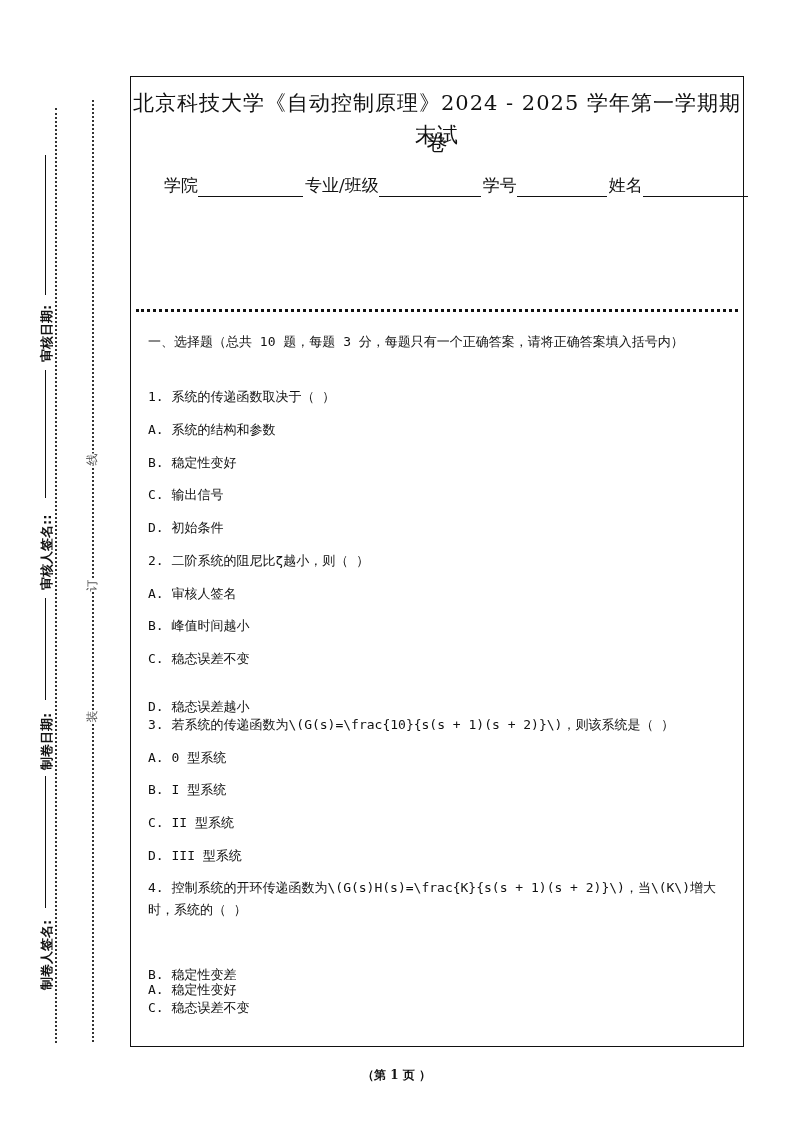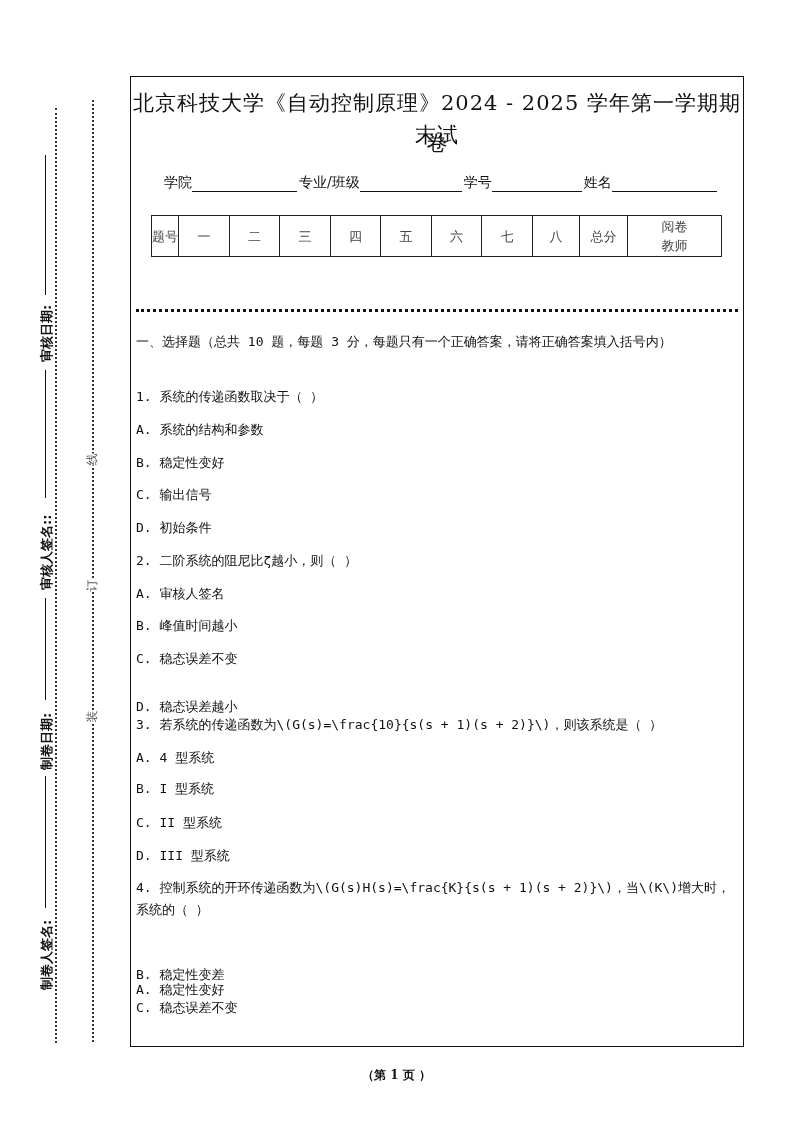--- a/index.html
+++ b/index.html
@@ -17,32 +17,32 @@
 
     .cut-mark { position: absolute; left: 86px; font-size: 12px; color: #555; background: #fff; padding: 1px 0;
                 transform-origin: 50% 50%; transform: rotate(-90deg); font-family: "DejaVu Sans", sans-serif; }
 
     
     .frame { position: absolute; left: 130px; top: 76px; width: 614px; height: 971px; border: 1.5px solid #111; box-sizing: border-box; }
 
     .title { position: absolute; left: 0; top: 10px; width: 100%; text-align: center; font-size: 21px; letter-spacing: 1px; line-height: 32px; }
     .title2 { position: absolute; left: 0; top: 50px; width: 100%; text-align: center; font-size: 21px; line-height: 32px; }
 
-    .info-row { position: absolute; left: 33px; top: 97px; font-size: 14px; display: flex; align-items: flex-end; }
+    .info-row { position: absolute; left: 33px; top: 97px; font-size: 17px; display: flex; align-items: flex-end; }
     .info-row .lab { white-space: nowrap; }
     .info-row .blank { display: inline-block; border-bottom: 1px solid #111; height: 12px; margin-right: 2px; }
 
     table.score { position: absolute; left: 20px; top: 138px; border-collapse: collapse; font-size: 13px; }
     table.score td { border: 1px solid #222; text-align: center; color: #444; padding: 0; height: 40px; line-height: 19px; }
     table.score td.hdr { width: 26px; }
 
     .dotsep { position: absolute; left: 5px; right: 5px; top: 232px; height: 0; border-top: 3px dotted #111; }
 
     .content { position: absolute; left: 5px; right: 6px; top: 254px; font-family: "DejaVu Sans Mono", monospace; font-size: 13px; }
-    .line { position: absolute; left: 0; right: 0; line-height: 22px; white-space: nowrap; }
+    .line { position: absolute; left: 12px; right: 0; line-height: 22px; white-space: nowrap; }
     .line.wrap { white-space: normal; }
 
     .footer { position: absolute; left: 0; width: 793px; top: 1067px; text-align: center; font-size: 12px; font-weight: bold; font-family: "DejaVu Serif", serif; }
   </style>
 </head>
 <body>
 
 <div class="binding">
   <div class="vdots vd1"></div>
   <div class="vdots vd2"></div>
@@ -71,33 +71,20 @@
     <span class="lab">专业/班级</span>
     <span class="blank" style="width:102px;"></span>
     <span class="lab">学号</span>
     <span class="blank" style="width:90px;"></span>
     <span class="lab">姓名</span>
     <span class="blank" style="width:105px;"></span>
   </div>
 
   <table class="score">
     <tbody>
-        <tr>
-      <td class="hdr"><span>题号</span></td>
-      <td style="width:50px;">一</td>
-      <td style="width:49px;">二</td>
-      <td style="width:50px;">三</td>
-      <td style="width:49px;">四</td>
-      <td style="width:50px;">五</td>
-      <td style="width:49px;">六</td>
-      <td style="width:50px;">七</td>
-      <td style="width:46px;">八</td>
-      <td style="width:47px;">总分</td>
-      <td style="width:93px;"><span style="display:inline-block;width:30px;line-height:19px;">阅卷教师</span></td>
-    </tr>
   </tbody>
     </table>
 
   <div class="dotsep"></div>
 
   <div class="content">
     <div class="line wrap" style="top:0;">一、选择题（总共 10 题，每题 3 分，每题只有一个正确答案，请将正确答案填入括号内）</div>
 
     <div class="line" style="top:55px;">1. 系统的传递函数取决于（  ）</div>
     <div class="line" style="top:88px;">A. 系统的结构和参数</div>
@@ -105,22 +92,22 @@
     <div class="line" style="top:153px;">C. 输出信号</div>
     <div class="line" style="top:186px;">D. 初始条件</div>
 
     <div class="line" style="top:219px;">2. 二阶系统的阻尼比ζ越小，则（  ）</div>
     <div class="line" style="top:252px;">A. 审核人签名</div>
     <div class="line" style="top:284px;">B. 峰值时间越小</div>
     <div class="line" style="top:317px;">C. 稳态误差不变</div>
     <div class="line" style="top:350px;margin-top:15px;">D. 稳态误差越小</div>
 
     <div class="line" style="top:383px;">3. 若系统的传递函数为\(G(s)=\frac{10}{s(s + 1)(s + 2)}\)，则该系统是（  ）</div>
-    <div class="line" style="top:416px;">A. 4 型系统</div>
-    <div class="line" style="top:448px;font-family:Liberation Mono, monospace;">B. I 型系统</div>
+    <div class="line" style="top:416px;">A. 0 型系统</div>
+    <div class="line" style="top:448px;">B. I 型系统</div>
     <div class="line" style="top:481px;">C. II 型系统</div>
     <div class="line" style="top:514px;">D. III 型系统</div>
 
     <div class="line wrap" style="top:546px;">4. 控制系统的开环传递函数为\(G(s)H(s)=\frac{K}{s(s + 1)(s + 2)}\)，当\(K\)增大时，系统的（  ）</div>
     <div class="line" style="top:600px;margin-top:48px;">A. 稳定性变好</div>
     <div class="line" style="top:633px;">B. 稳定性变差</div>
     <div class="line" style="top:666px;">C. 稳态误差不变</div>
   </div>
 </div>
 

